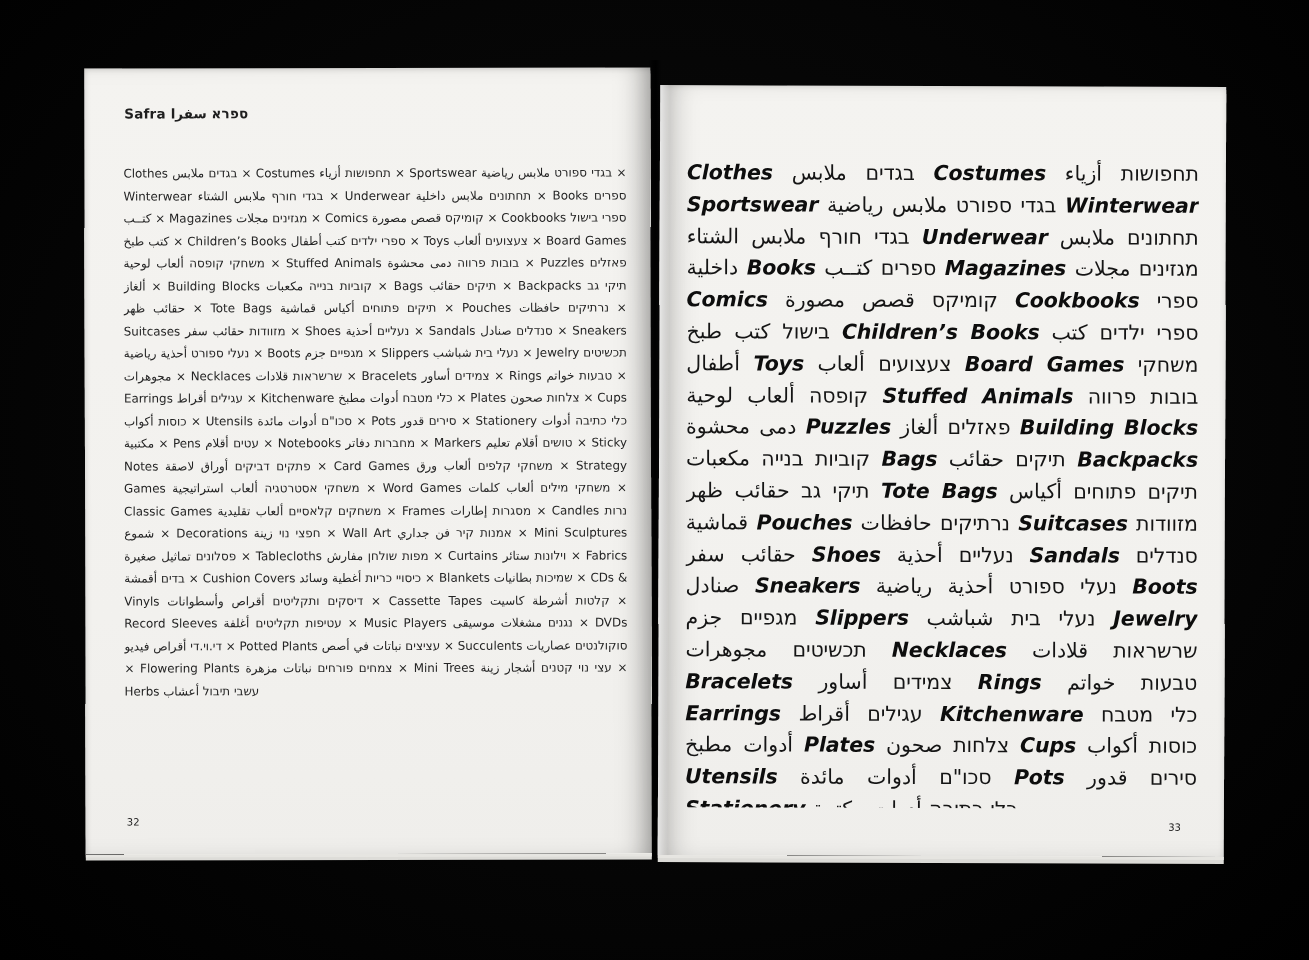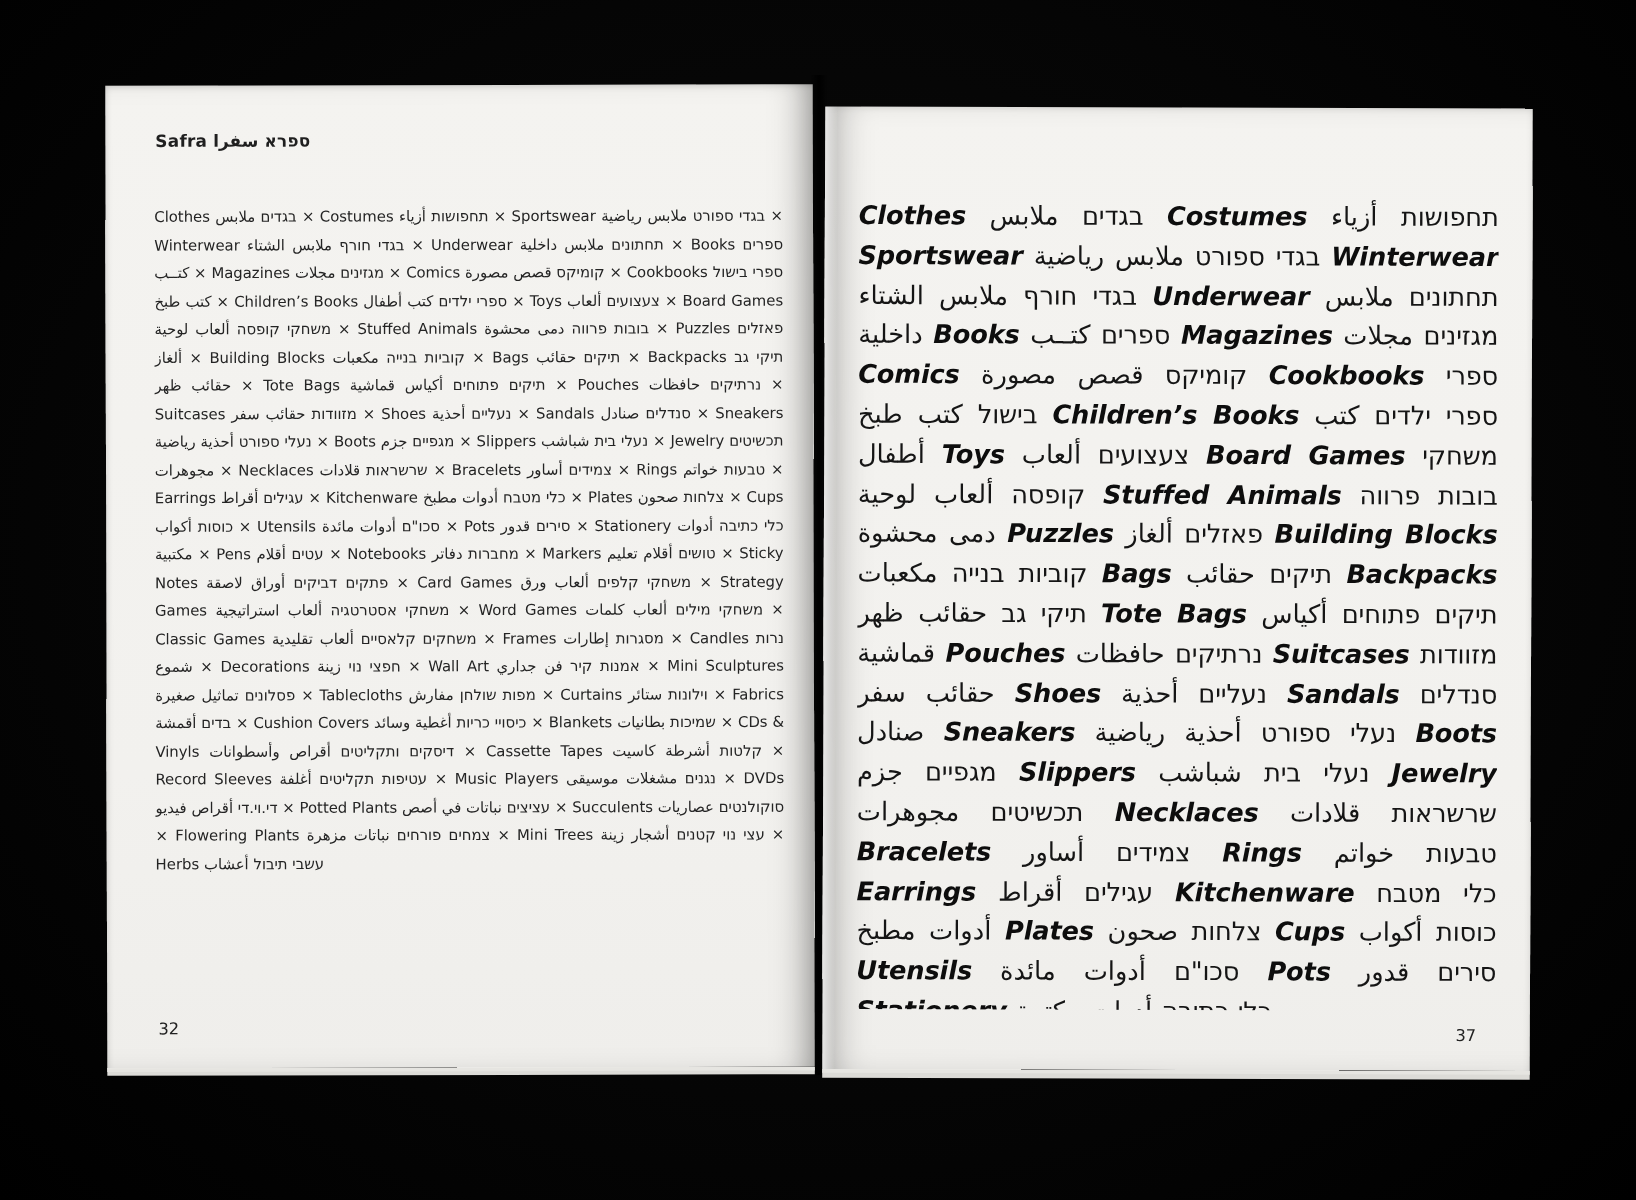--- a/index.html
+++ b/index.html
@@ -50,32 +50,32 @@
     left:39px;top:94px;width:503px;height:652px;
     font-size:11.9px;line-height:22.5px;
   }
   .text-right{
     left:27px;top:72px;width:512px;height:650px;
     font-size:20.5px;line-height:31.8px;color:#151515;
     font-weight:400;letter-spacing:-0.1px;word-spacing:1px;
   }
   .text-right b{font-weight:700;color:#0d0d0d;font-style:italic;}
   .page-number{
-    position:absolute;font-size:13px;color:#222;
+    position:absolute;font-size:10px;color:#222;
   }
   .pn-left{left:41px;top:748px;}
   .pn-right{right:43px;top:735px;}
 </style>
 </head>
 <body>
 
 <div class="gutter"></div>
 
 <div class="page page-left">
   <div class="book-title">Safra ספרא سفرا</div>
   <div class="body-text text-left">Clothes בגדים ملابس × Costumes תחפושות أزياء × Sportswear בגדי ספורט ملابس رياضية × Winterwear בגדי חורף ملابس الشتاء × Underwear תחתונים ملابس داخلية × Books ספרים كتــب × Magazines מגזינים مجلات × Comics קומיקס قصص مصورة × Cookbooks ספרי בישול كتب طبخ × Children’s Books ספרי ילדים كتب أطفال × Toys צעצועים ألعاب × Board Games משחקי קופסה ألعاب لوحية × Stuffed Animals בובות פרווה دمى محشوة × Puzzles פאזלים ألغاز × Building Blocks קוביות בנייה مكعبات × Bags תיקים حقائب × Backpacks תיקי גב حقائب ظهر × Tote Bags תיקים פתוחים أكياس قماشية × Pouches נרתיקים حافظات × Suitcases מזוודות حقائب سفر × Shoes נעליים أحذية × Sandals סנדלים صنادل × Sneakers נעלי ספורט أحذية رياضية × Boots מגפיים جزم × Slippers נעלי בית شباشب × Jewelry תכשיטים مجوهرات × Necklaces שרשראות قلادات × Bracelets צמידים أساور × Rings טבעות خواتم × Earrings עגילים أقراط × Kitchenware כלי מטבח أدوات مطبخ × Plates צלחות صحون × Cups כוסות أكواب × Utensils סכו"ם أدوات مائدة × Pots סירים قدور × Stationery כלי כתיבה أدوات مكتبية × Pens עטים أقلام × Notebooks מחברות دفاتر × Markers טושים أقلام تعليم × Sticky Notes פתקים דביקים أوراق لاصقة × Card Games משחקי קלפים ألعاب ورق × Strategy Games משחקי אסטרטגיה ألعاب استراتيجية × Word Games משחקי מילים ألعاب كلمات × Classic Games משחקים קלאסיים ألعاب تقليدية × Frames מסגרות إطارات × Candles נרות شموع × Decorations חפצי נוי زينة × Wall Art אמנות קיר فن جداري × Mini Sculptures פסלונים تماثيل صغيرة × Tablecloths מפות שולחן مفارش × Curtains וילונות ستائر × Fabrics בדים أقمشة × Cushion Covers כיסויי כריות أغطية وسائد × Blankets שמיכות بطانيات × CDs &amp; Vinyls דיסקים ותקליטים أقراص وأسطوانات × Cassette Tapes קלטות أشرطة كاسيت × Record Sleeves עטיפות תקליטים أغلفة × Music Players נגנים مشغلات موسيقى × DVDs די.וי.די أقراص فيديو × Potted Plants עציצים نباتات في أصص × Succulents סוקולנטים عصاريات × Flowering Plants צמחים פורחים نباتات مزهرة × Mini Trees עצי נוי קטנים أشجار زينة × Herbs עשבי תיבול أعشاب</div>
   <div class="page-number pn-left">32</div>
 </div>
 
 <div class="page page-right">
   <div class="body-text text-right"><b>Clothes</b> בגדים ملابس <b>Costumes</b> תחפושות أزياء <b>Sportswear</b> בגדי ספורט ملابس رياضية <b>Winterwear</b> בגדי חורף ملابس الشتاء <b>Underwear</b> תחתונים ملابس داخلية <b>Books</b> ספרים كتــب <b>Magazines</b> מגזינים مجلات <b>Comics</b> קומיקס قصص مصورة <b>Cookbooks</b> ספרי בישול كتب طبخ <b>Children’s Books</b> ספרי ילדים كتب أطفال <b>Toys</b> צעצועים ألعاب <b>Board Games</b> משחקי קופסה ألعاب لوحية <b>Stuffed Animals</b> בובות פרווה دمى محشوة <b>Puzzles</b> פאזלים ألغاز <b>Building Blocks</b> קוביות בנייה مكعبات <b>Bags</b> תיקים حقائب <b>Backpacks</b> תיקי גב حقائب ظهر <b>Tote Bags</b> תיקים פתוחים أكياس قماشية <b>Pouches</b> נרתיקים حافظات <b>Suitcases</b> מזוודות حقائب سفر <b>Shoes</b> נעליים أحذية <b>Sandals</b> סנדלים صنادل <b>Sneakers</b> נעלי ספורט أحذية رياضية <b>Boots</b> מגפיים جزم <b>Slippers</b> נעלי בית شباشب <b>Jewelry</b> תכשיטים مجوهرات <b>Necklaces</b> שרשראות قلادات <b>Bracelets</b> צמידים أساور <b>Rings</b> טבעות خواتم <b>Earrings</b> עגילים أقراط <b>Kitchenware</b> כלי מטבח أدوات مطبخ <b>Plates</b> צלחות صحون <b>Cups</b> כוסות أكواب <b>Utensils</b> סכו"ם أدوات مائدة <b>Pots</b> סירים قدور <b>Stationery</b> כלי כתיבה أدوات مكتبية </div>
-  <div class="page-number pn-right">37</div>
+  <div class="page-number pn-right">33</div>
 </div>
 
 </body></html>

